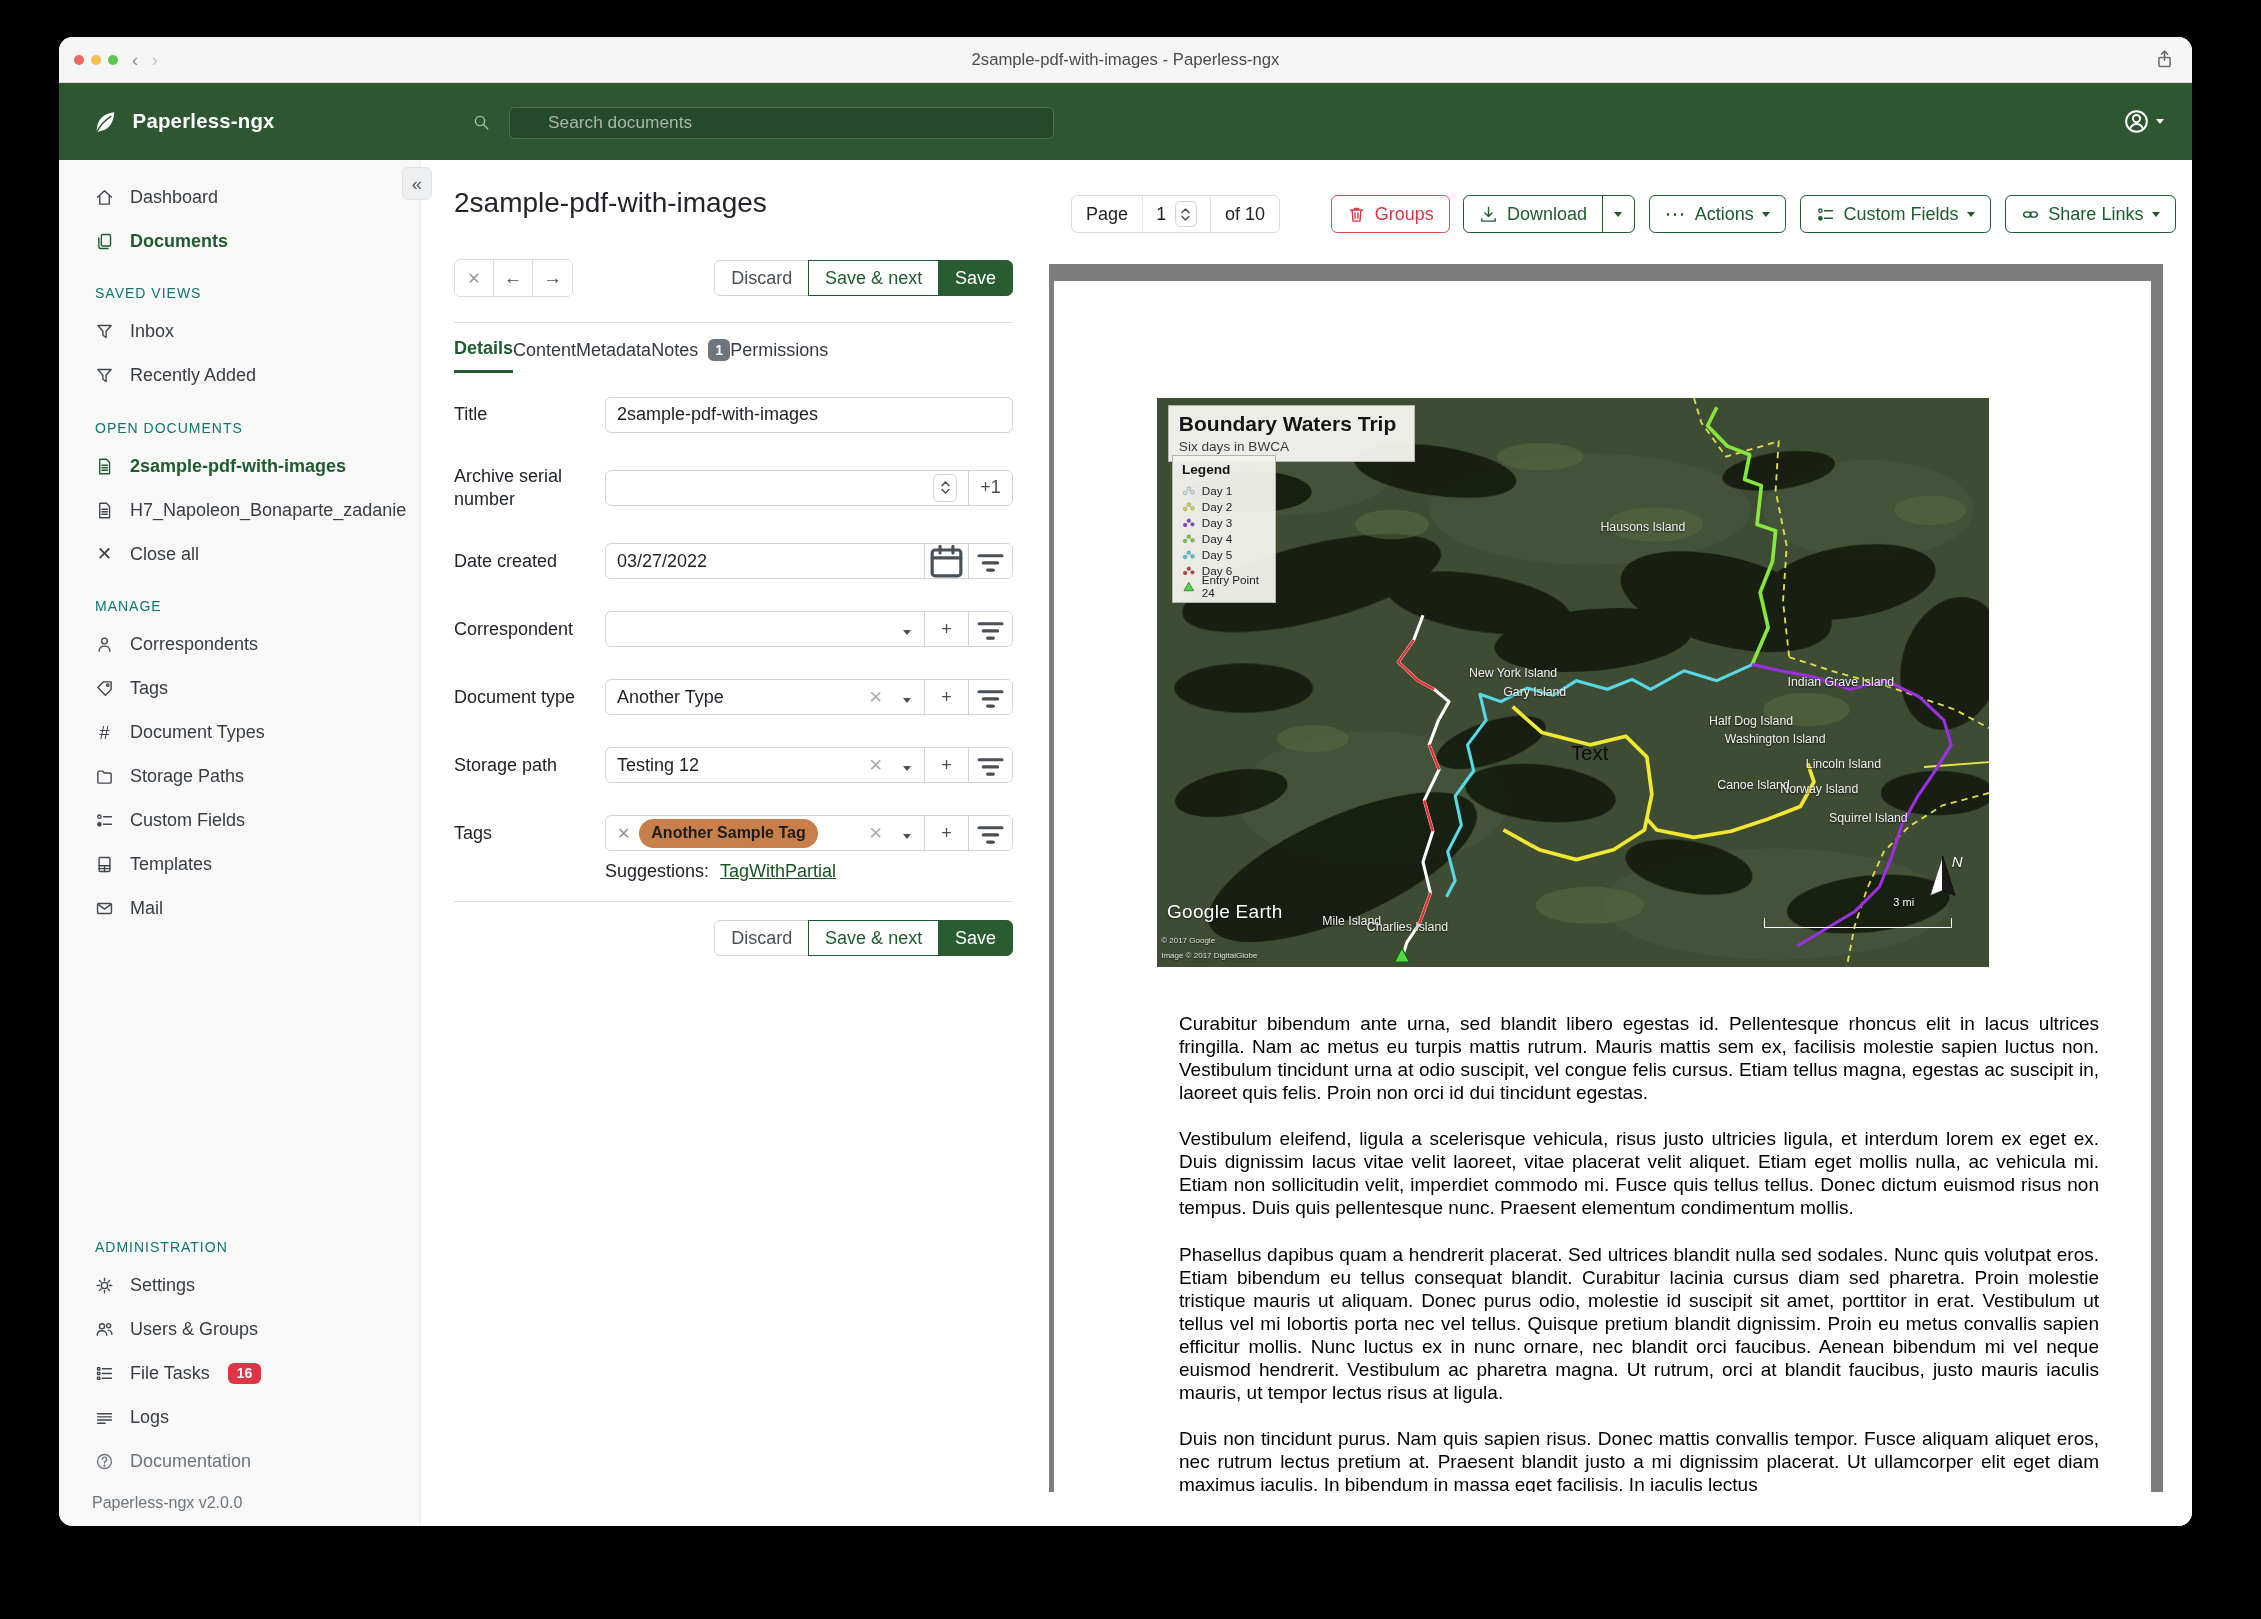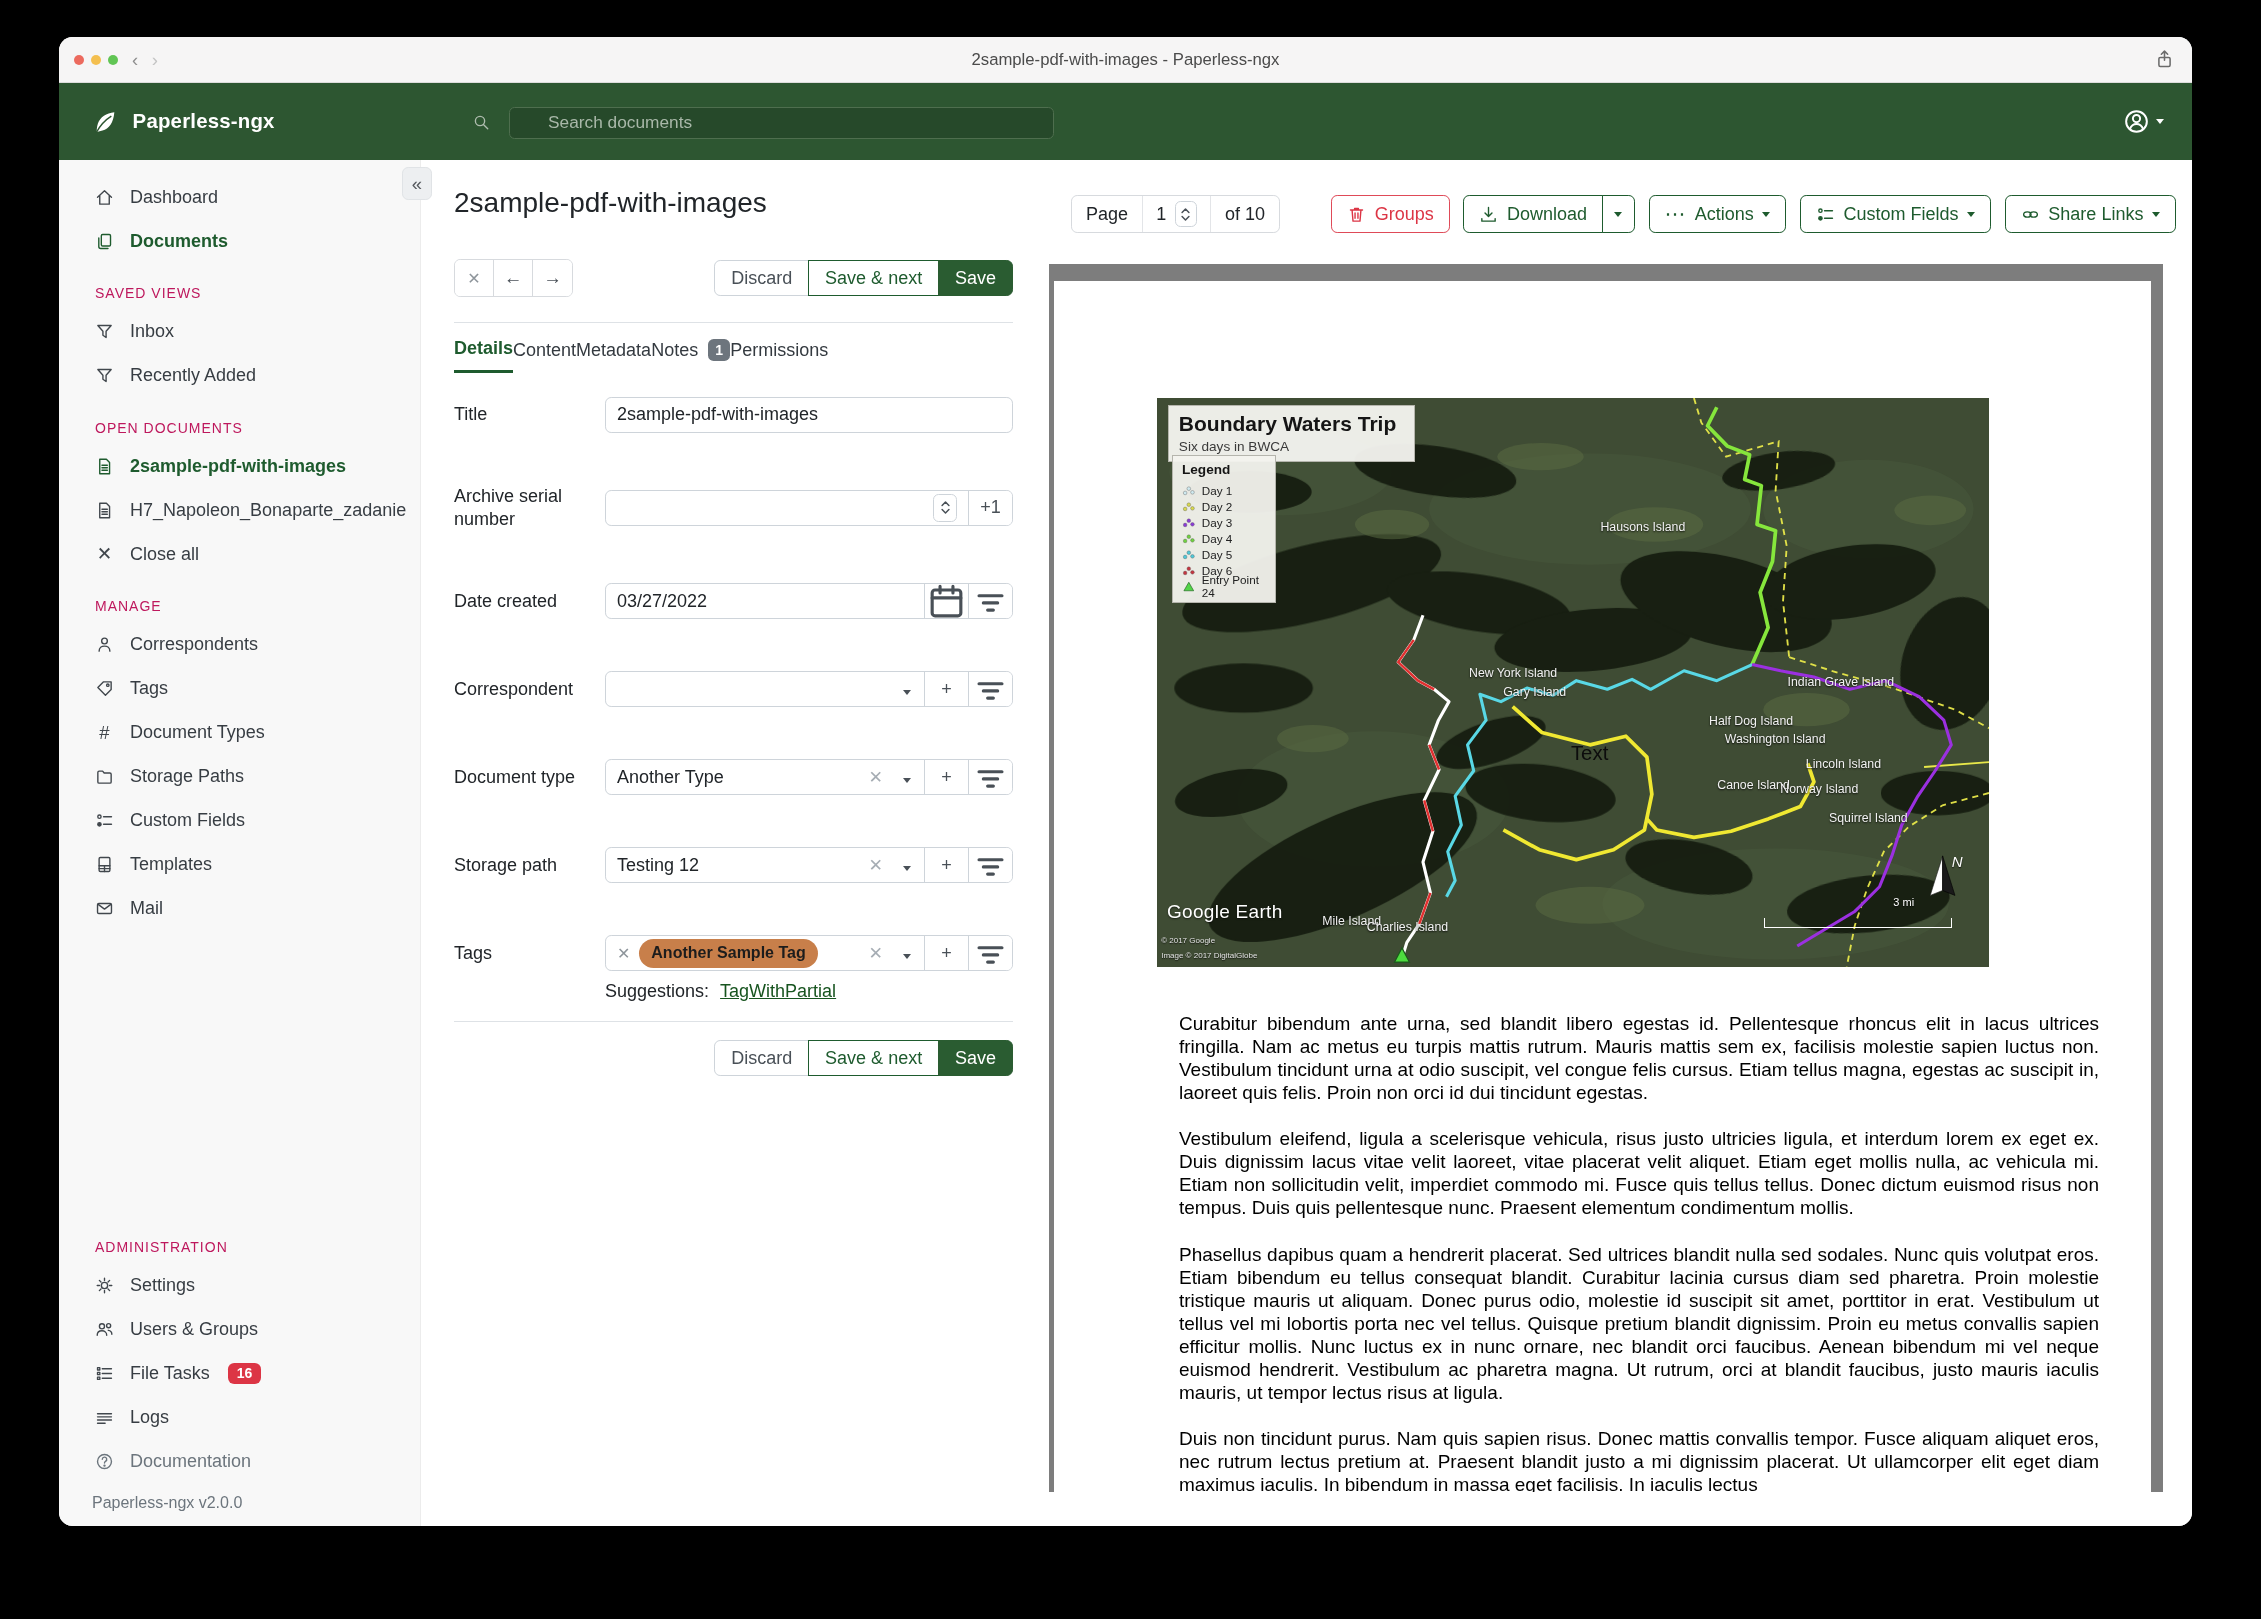--- a/index.html
+++ b/index.html
@@ -41,21 +41,21 @@
 
   
   .sidebar { width:362px; background:#f8f8f8; border-right:1.2px solid #ececec; padding-top:15px;
              display:flex; flex-direction:column; }
   .side-item { display:flex; align-items:center; gap:16px; height:44px; padding-left:36px;
                font-size:18px; color:#373d43; cursor:pointer; }
   .side-item svg, .side-item .gl { width:19px; height:19px; flex:0 0 19px; color:#41474d; }
   .side-item .gl { display:flex; align-items:center; justify-content:center; font-size:18.5px; }
   .side-item.active { color:#1e5b2e; font-weight:700; }
   .side-item.active svg, .side-item.active .gl { color:#1e5b2e; }
-  .side-head { padding:22px 0 8.6px 36px; font-size:14px; letter-spacing:1px; color:#be185d; font-weight:500; }
+  .side-head { padding:22px 0 8.6px 36px; font-size:14px; letter-spacing:1px; color:#0f766e; font-weight:500; }
   .side-badge { background:#dc3545; color:#fff; font-size:14px; font-weight:700; border-radius:6.2px;
                 padding:2.5px 8.6px; margin-left:2.5px; }
   .side-bottom { margin-top:auto; padding-bottom:13.6px; }
   .side-item.muted { color:#6c757d; }
   .side-item.muted svg { color:#6c757d; }
   .side-version { padding:11px 0 0 33px; font-size:16px; color:#6c757d; }
 
   
   .main { flex:1; position:relative; background:#fff; overflow:hidden; }
   .doc-title { position:absolute; left:33px; top:27px; font-size:28px; font-weight:500; color:#212529; }
@@ -94,21 +94,21 @@
   .btn-save { height:36px; padding:0 16px; font-size:18px; color:#fff; background:#2a5c31;
               border:1.2px solid #2a5c31; border-radius:0 6.2px 6.2px 0; margin-left:-1.2px; cursor:pointer;
               display:flex; align-items:center; }
   .ed-divider { margin-top:25px; border-top:1.2px solid #dee2e6; }
   .tabs { display:flex; margin-top:15px; }
   .tab { font-size:18px; color:#343a40; padding-bottom:11px; display:flex; align-items:center; gap:10px; cursor:pointer; }
   .tab.active { color:#1e5b2e; font-weight:700; border-bottom:3.1px solid #1e5b2e; }
   .note-badge { background:#6d757d; color:#fff; font-size:14px; font-weight:700; min-width:22px; height:22px;
                 border-radius:5.6px; display:flex; align-items:center; justify-content:center; padding:0 5px; }
 
-  .form { margin-top:23.5px; display:flex; flex-direction:column; gap:52px; }
+  .form { margin-top:23.5px; display:flex; flex-direction:column; gap:32px; }
   .frow { display:flex; align-items:center; min-height:36px; }
   .flabel { width:151px; padding-right:15px; font-size:18px; color:#212529; line-height:1.3; }
   .fcontrol { flex:1; display:flex; align-items:stretch; border:1.2px solid #ced4da; border-radius:6.2px;
               background:#fff; overflow:hidden; height:36px; }
   .fmain { flex:1; display:flex; align-items:center; gap:8.6px; padding:0 11px; font-size:18px; color:#212529; min-width:0; }
   .fmain input { border:none; outline:none; width:100%; font-size:18px; color:#212529;
                  font-family:"Liberation Sans",sans-serif; background:transparent; }
   .fseg { width:44px; border-left:1.2px solid #ced4da; display:flex; align-items:center; justify-content:center;
           color:#495057; font-size:18px; cursor:pointer; background:#fff; flex:0 0 44px; }
   .spin { margin-left:auto; width:26px; height:28px; border:1.2px solid #ced4da; border-radius:5.6px;

